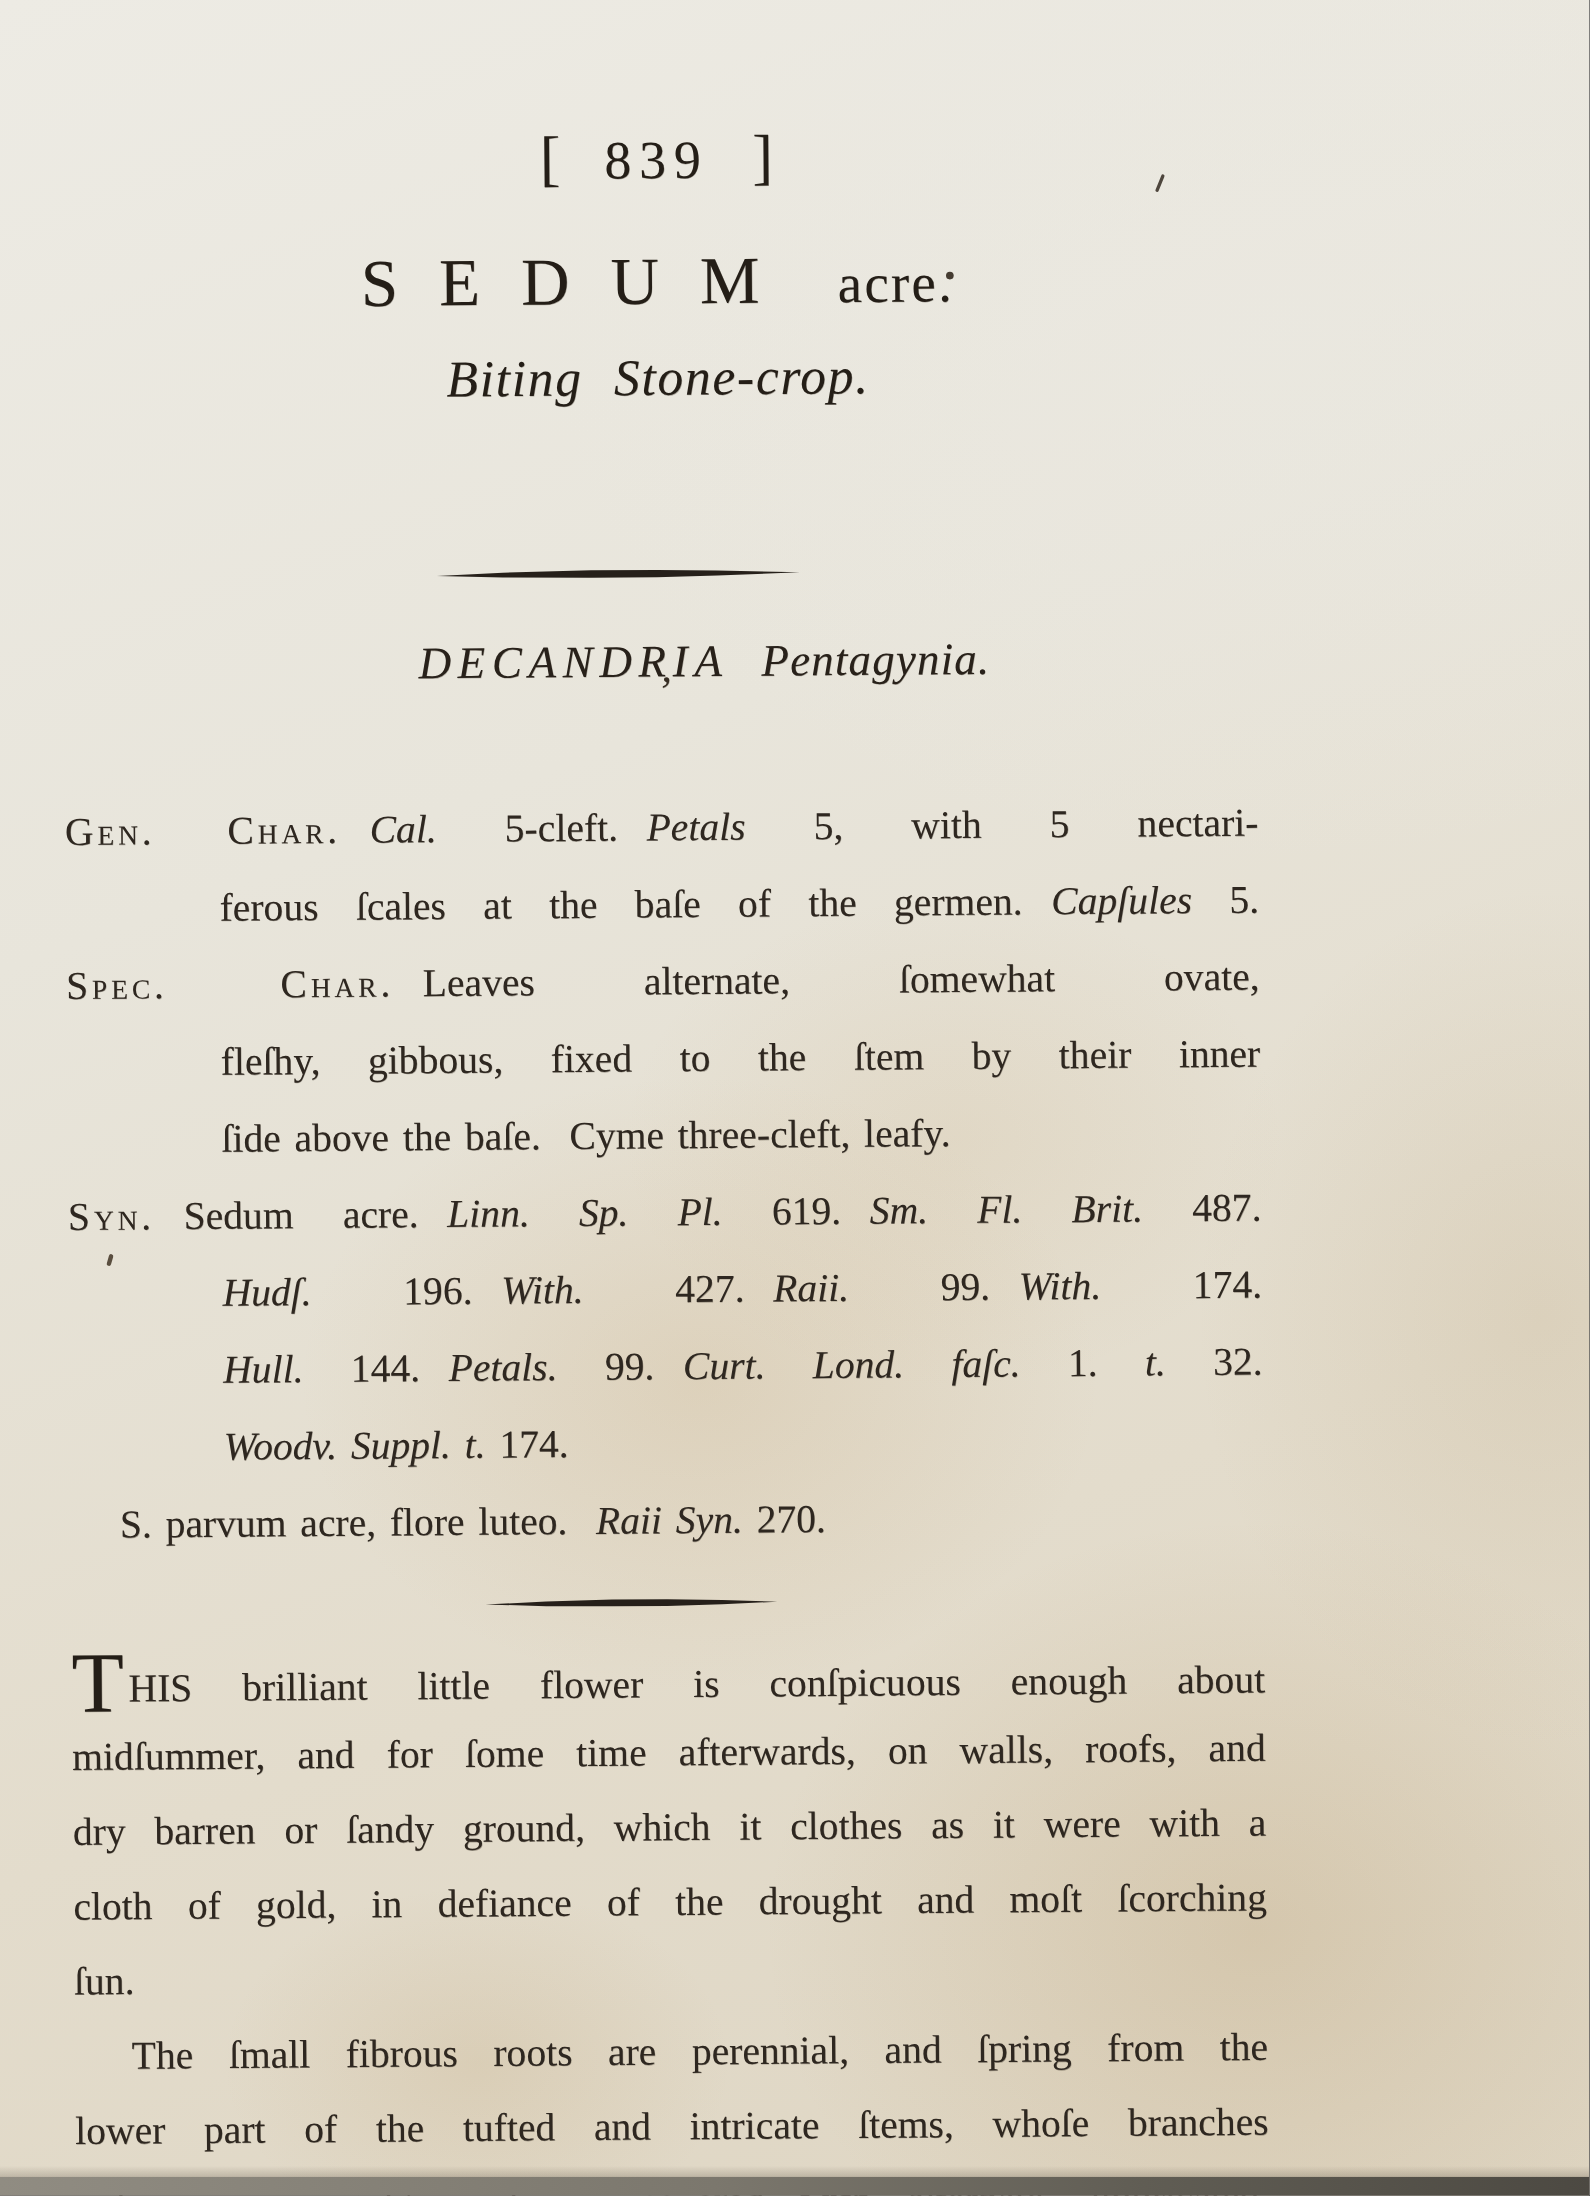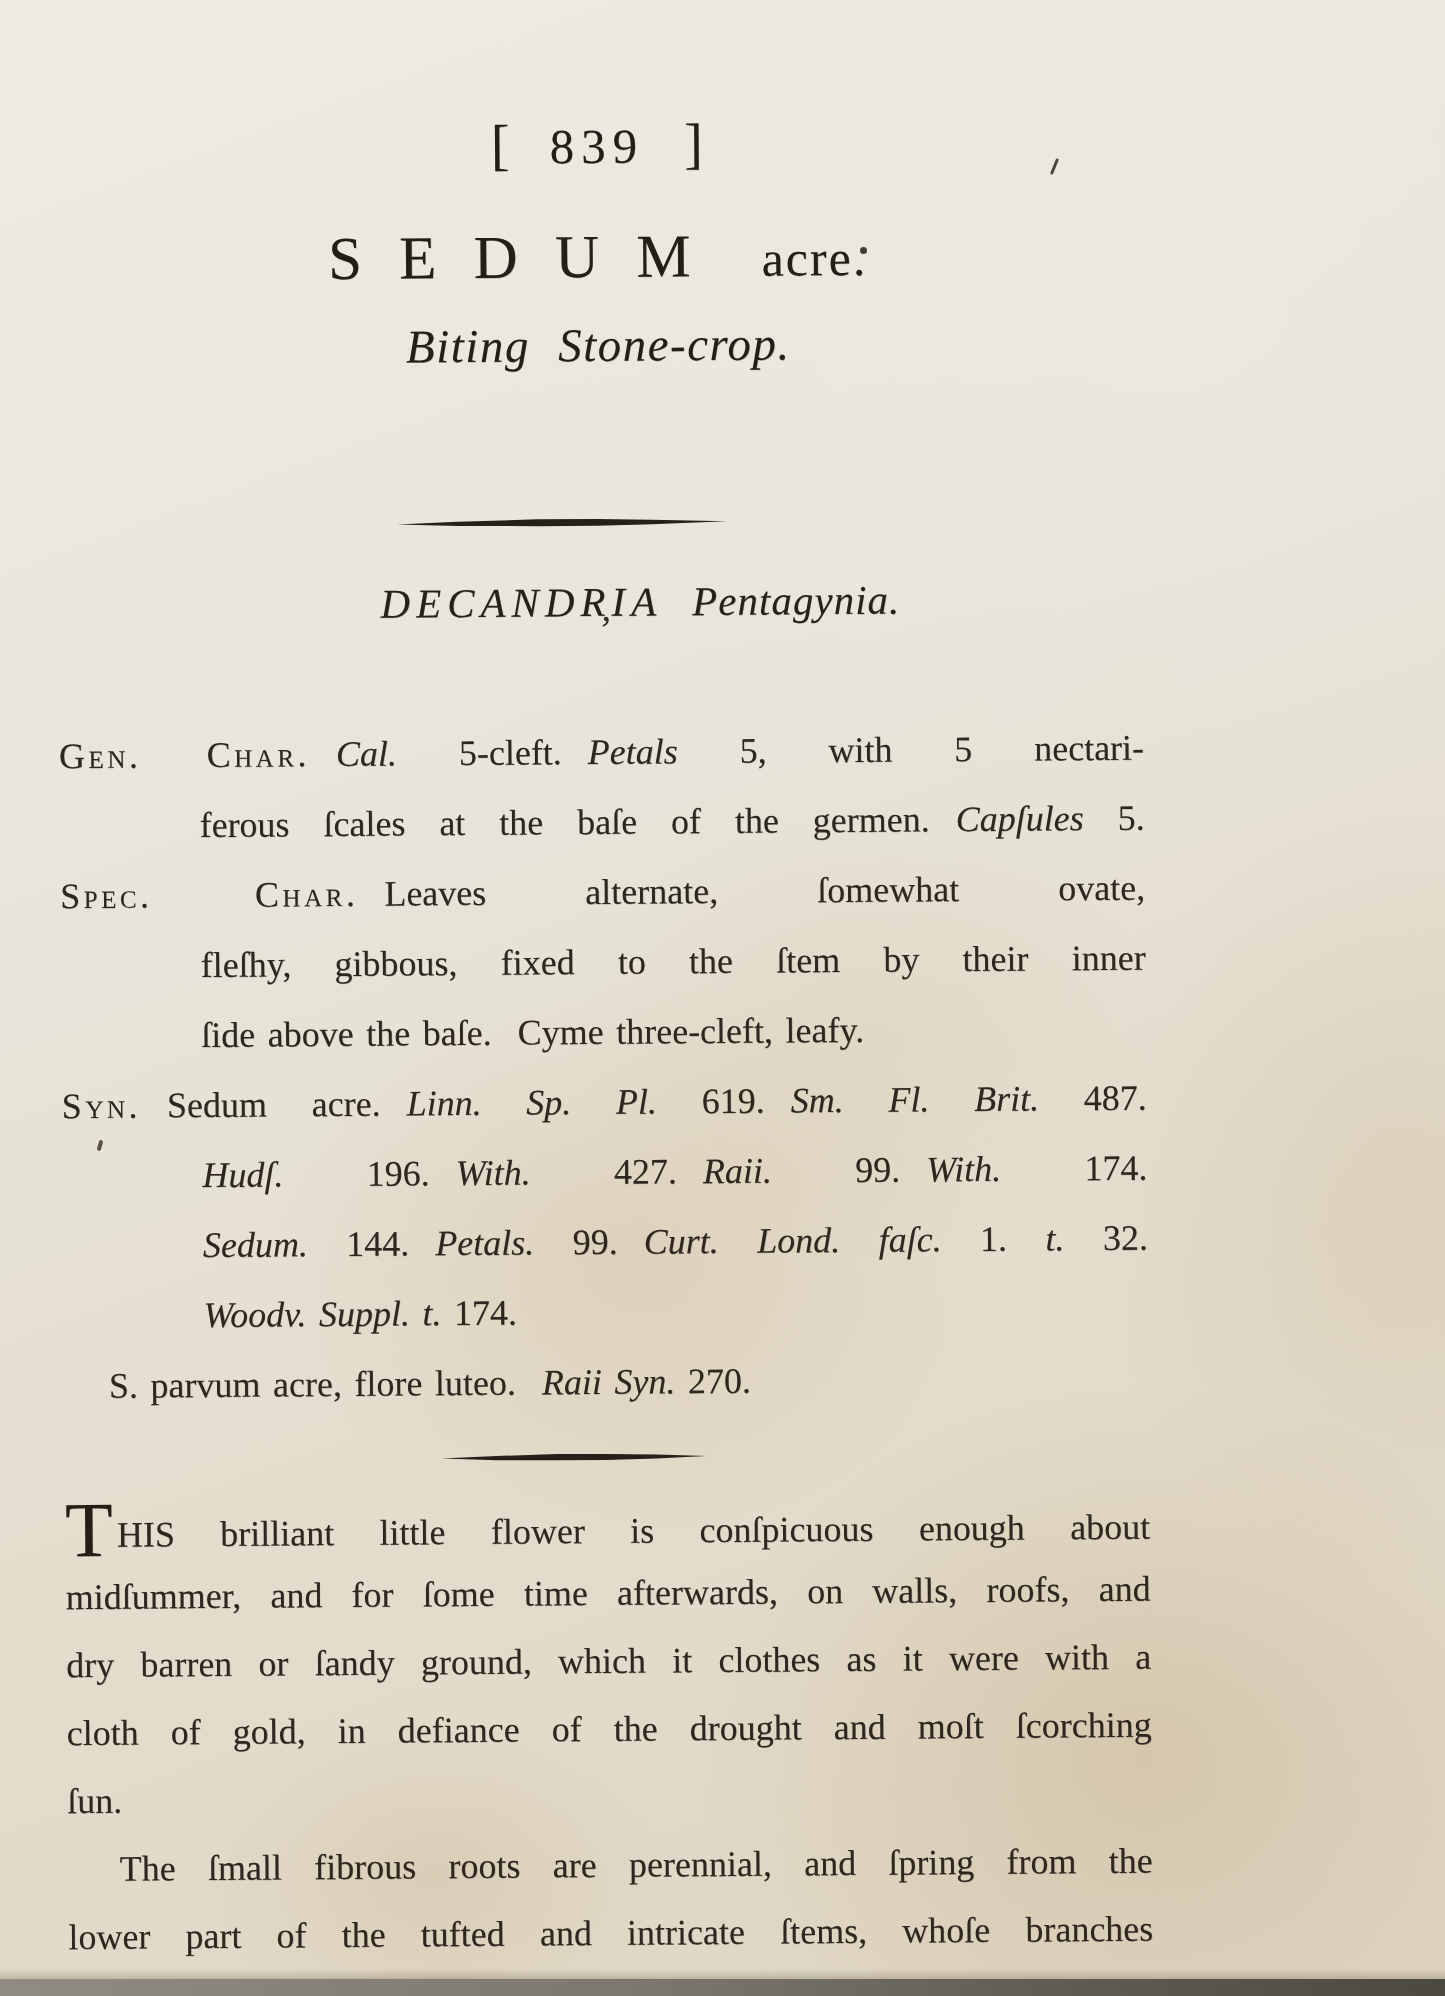--- a/index.html
+++ b/index.html
@@ -86,21 +86,21 @@
     </div>
 
     <div class="desc">
         <div class="tline just"><span class="seg sc g">Gen. Char.</span><span class="seg it">Cal.</span><span class="seg rm g"> 5-cleft.</span><span class="seg it">Petals</span><span class="seg rm"> 5, with 5 nectari-</span></div>
         <div class="tline just" style="padding-left: 140px;"><span class="seg rm g">ferous ſcales at the baſe of the germen.</span><span class="seg it">Capſules</span><span class="seg rm"> 5.</span></div>
         <div class="tline just"><span class="seg sc g">Spec. Char.</span><span class="seg rm">Leaves alternate, ſomewhat ovate,</span></div>
         <div class="tline just" style="padding-left: 140px;"><span class="seg rm">fleſhy, gibbous, fixed to the ſtem by their inner</span></div>
         <div class="tline left" style="padding-left: 140px;"><span class="seg rm g">ſide above the baſe.</span><span class="seg rm">Cyme three-cleft, leafy.</span></div>
         <div class="tline just"><span class="seg sc g">Syn.</span><span class="seg rm g">Sedum acre.</span><span class="seg it">Linn. Sp. Pl.</span><span class="seg rm g"> 619.</span><span class="seg it">Sm. Fl. Brit.</span><span class="seg rm"> 487.</span></div>
         <div class="tline just" style="padding-left: 140px;"><span class="seg it">Hudſ.</span><span class="seg rm g"> 196.</span><span class="seg it">With.</span><span class="seg rm g"> 427.</span><span class="seg it">Raii.</span><span class="seg rm g"> 99.</span><span class="seg it">With.</span><span class="seg rm"> 174.</span></div>
-        <div class="tline just" style="padding-left: 140px;"><span class="seg it">Sedum.</span><span class="seg rm g"> 144.</span><span class="seg it">Petals.</span><span class="seg rm g"> 99.</span><span class="seg it">Curt. Lond. faſc.</span><span class="seg rm"> 1. </span><span class="seg it">t.</span><span class="seg rm"> 32.</span></div>
+        <div class="tline just" style="padding-left: 140px;"><span class="seg it">Hull.</span><span class="seg rm g"> 144.</span><span class="seg it">Petals.</span><span class="seg rm g"> 99.</span><span class="seg it">Curt. Lond. faſc.</span><span class="seg rm"> 1. </span><span class="seg it">t.</span><span class="seg rm"> 32.</span></div>
         <div class="tline left" style="padding-left: 140px;"><span class="seg it">Woodv. Suppl. t.</span><span class="seg rm"> 174.</span></div>
         <div class="tline left" style="padding-left: 45px;"><span class="seg rm g">S. parvum acre, flore luteo.</span><span class="seg it">Raii Syn.</span><span class="seg rm"> 270.</span></div>
       </div>
 
     <svg class="rule rule2" width="265" height="8">
       <polygon points="0,4.4 55,2.2 115,0.8 165,1 215,2 265,3.9 215,5.9 165,7 115,7 55,6.4" fill="#26201a"></polygon>
     </svg>
 
     <div class="paras">
         <div class="tline just"><span class="seg initial">T</span><span class="seg rm">HIS brilliant little flower is conſpicuous enough about</span></div>

